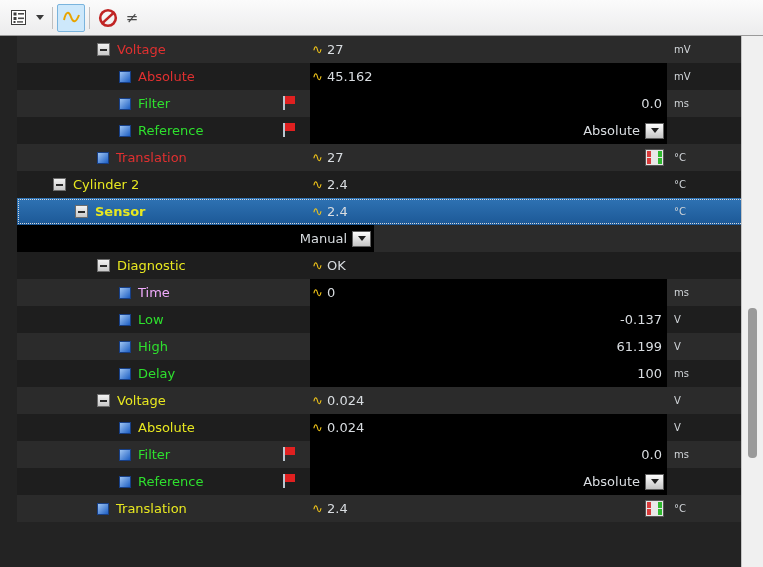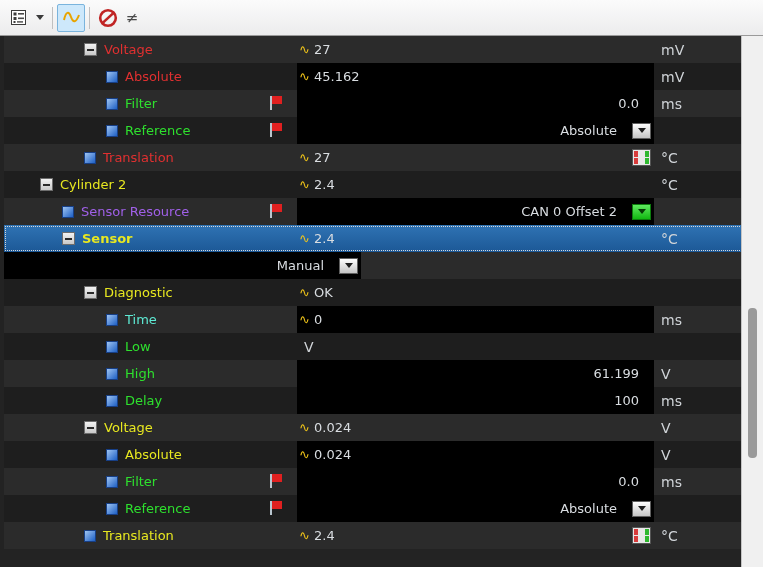--- a/index.html
+++ b/index.html
@@ -21,21 +21,21 @@
   .neq{font-size:15px;color:#4a4a4a;width:20px;text-align:center;flex:none;}
   .search-box{flex:1;height:24px;margin-left:6px;margin-right:4px;position:relative;
           background:#eda94b;border:1px solid #b4accf;display:flex;align-items:center;}
   .search-box input{flex:1;border:none;outline:none;background:transparent;
         font-family:"DejaVu Sans","Liberation Sans",sans-serif;font-size:13px;color:#1a1a1a;
         padding-left:6px;}
   .clear-btn{width:20px;height:20px;margin-right:2px;flex:none;}
 
   
   .tree{position:relative;width:763px;height:531px;background:#232323;overflow:hidden;}
-  .rows{position:absolute;left:4px;top:0;width:741px;}
+  .rows{position:absolute;left:17px;top:0;width:741px;}
   .row{height:27px;display:flex;align-items:center;position:relative;box-sizing:border-box;}
   .row.a{background:#2b2b2b;}
   .row.b{background:#1e1e1e;}
   .row.sel{background:linear-gradient(#2f73b4,#1c5896);outline:1px dotted #d8d8d8;outline-offset:-2px;}
 
   .name-col{width:293px;flex:none;display:flex;align-items:center;height:100%;position:relative;}
   .twisty{width:13px;height:13px;flex:none;box-sizing:border-box;
           background:linear-gradient(#f2f2f2,#c9c9c9);border:1px solid #6d6d6d;
           position:relative;}
   .twisty:after{content:"";position:absolute;left:2px;top:5px;width:7px;height:2px;background:#2a2a2a;}
@@ -45,36 +45,36 @@
   .flag{position:absolute;width:14px;height:14px;}
   .flag .pole{position:absolute;left:0;top:0;width:2px;height:14px;background:#b9c6cf;}
   .flag .cloth{position:absolute;left:2px;top:0px;width:10px;height:8px;background:#e02020;}
 
   .val-col{width:357px;flex:none;height:100%;display:flex;align-items:center;
            position:relative;box-sizing:border-box;}
   .val-col.edit{background:#000000;}
   .wave{width:15px;flex:none;color:#f0c419;font-size:13px;text-align:center;line-height:1;}
   .wave.hide{visibility:hidden;}
   .vtext{flex:1;font-size:13px;color:#d9dde1;padding-left:2px;white-space:nowrap;}
-  .vtext.right{text-align:right;padding-right:15px;padding-left:0;}
+  .vtext.right{text-align:right;padding-right:5px;padding-left:0;}
 
   .widget{width:19px;height:16px;flex:none;margin-right:3px;box-sizing:border-box;
           display:flex;align-items:center;justify-content:center;}
   .dd{background:linear-gradient(#fdfdfd,#c4c4c4);border:1px solid #5f5f5f;}
   .dd.green{background:linear-gradient(#5ee95e,#12b812);border:1px solid #0c7d0c;}
   .dd i{width:0;height:0;border-left:4px solid transparent;border-right:4px solid transparent;
         border-top:5px solid #1d1d1d;display:block;}
   .dd.green i{border-top-color:#053a05;}
   .grid-ic{width:15px;height:13px;background:#e8e8e8;border:1px solid #555;
            display:grid;grid-template-columns:1fr 1fr 1fr;grid-template-rows:1fr 1fr;gap:1px;padding:1px;}
   .grid-ic span{display:block;}
 
   .unit-col{width:91px;flex:none;height:100%;display:flex;align-items:center;
             padding-left:7px;box-sizing:border-box;}
-  .unit{font-size:14px;color:#d0d4d8;white-space:nowrap;}
+  .unit{font-size:10px;color:#d0d4d8;white-space:nowrap;}
 
   
   .colsep{position:absolute;top:0;width:2px;height:6px;background:#8b8b8b;}
 
   
   .vscroll{position:absolute;right:0;top:0;width:22px;height:531px;background:#f0f0f0;
            border-left:1px solid #c4c4c4;box-sizing:border-box;}
   .vthumb{position:absolute;left:6px;width:9px;background:#9a9a9a;border-radius:4px;}
 </style>
 </head>
@@ -222,41 +222,20 @@
           <span class="label" style="color: rgb(232, 232, 32);">Cylinder 2</span>
         </div>
         <div class="val-col">
           <span class="wave">∿</span>
           <span class="vtext">2.4</span>
         </div>
         <div class="unit-col">
           <span class="unit">°C</span>
         </div>
       </div>
-      <div class="row a">
-        <div class="name-col">
-          <div style="width: 58px; flex: 0 0 auto;"></div>
-          <div class="leaf"></div>
-          <span class="label" style="color: rgb(160, 96, 232);">Sensor Resource</span>
-          <span class="flag" style="left: 266px; top: 6px;">
-            <span class="pole"></span>
-            <span class="cloth"></span>
-          </span>
-        </div>
-        <div class="val-col edit">
-          <span class="wave hide">∿</span>
-          <span class="vtext right">CAN 0 Offset 2</span>
-          <span class="widget dd green">
-            <i></i>
-          </span>
-        </div>
-        <div class="unit-col">
-          <span class="unit"></span>
-        </div>
-      </div>
       <div class="row sel">
         <div class="name-col">
           <div style="width: 58px; flex: 0 0 auto;"></div>
           <div class="twisty"></div>
           <span class="label" style="color: rgb(232, 232, 32); font-weight: bold;">Sensor</span>
         </div>
         <div class="val-col">
           <span class="wave">∿</span>
           <span class="vtext">2.4</span>
         </div>
@@ -287,35 +266,39 @@
           <span class="vtext">OK</span>
         </div>
         <div class="unit-col">
           <span class="unit"></span>
         </div>
       </div>
       <div class="row a">
         <div class="name-col">
           <div style="width: 102px; flex: 0 0 auto;"></div>
           <div class="leaf"></div>
-          <span class="label" style="color: #5eead4;">Time</span>
+          <span class="label" style="color: #f0abfc;">Time</span>
         </div>
         <div class="val-col edit">
           <span class="wave">∿</span>
           <span class="vtext">0</span>
         </div>
         <div class="unit-col">
           <span class="unit">ms</span>
         </div>
       </div>
       <div class="row b">
         <div class="name-col">
           <div style="width: 102px; flex: 0 0 auto;"></div>
           <div class="leaf"></div>
           <span class="label" style="color: rgb(46, 224, 46);">Low</span>
+        </div>
+        <div class="val-col edit">
+          <span class="wave hide">∿</span>
+          <span class="vtext right">-0.137</span>
         </div>
         <div class="unit-col">
           <span class="unit">V</span>
         </div>
       </div>
       <div class="row a">
         <div class="name-col">
           <div style="width: 102px; flex: 0 0 auto;"></div>
           <div class="leaf"></div>
           <span class="label" style="color: rgb(46, 224, 46);">High</span>

